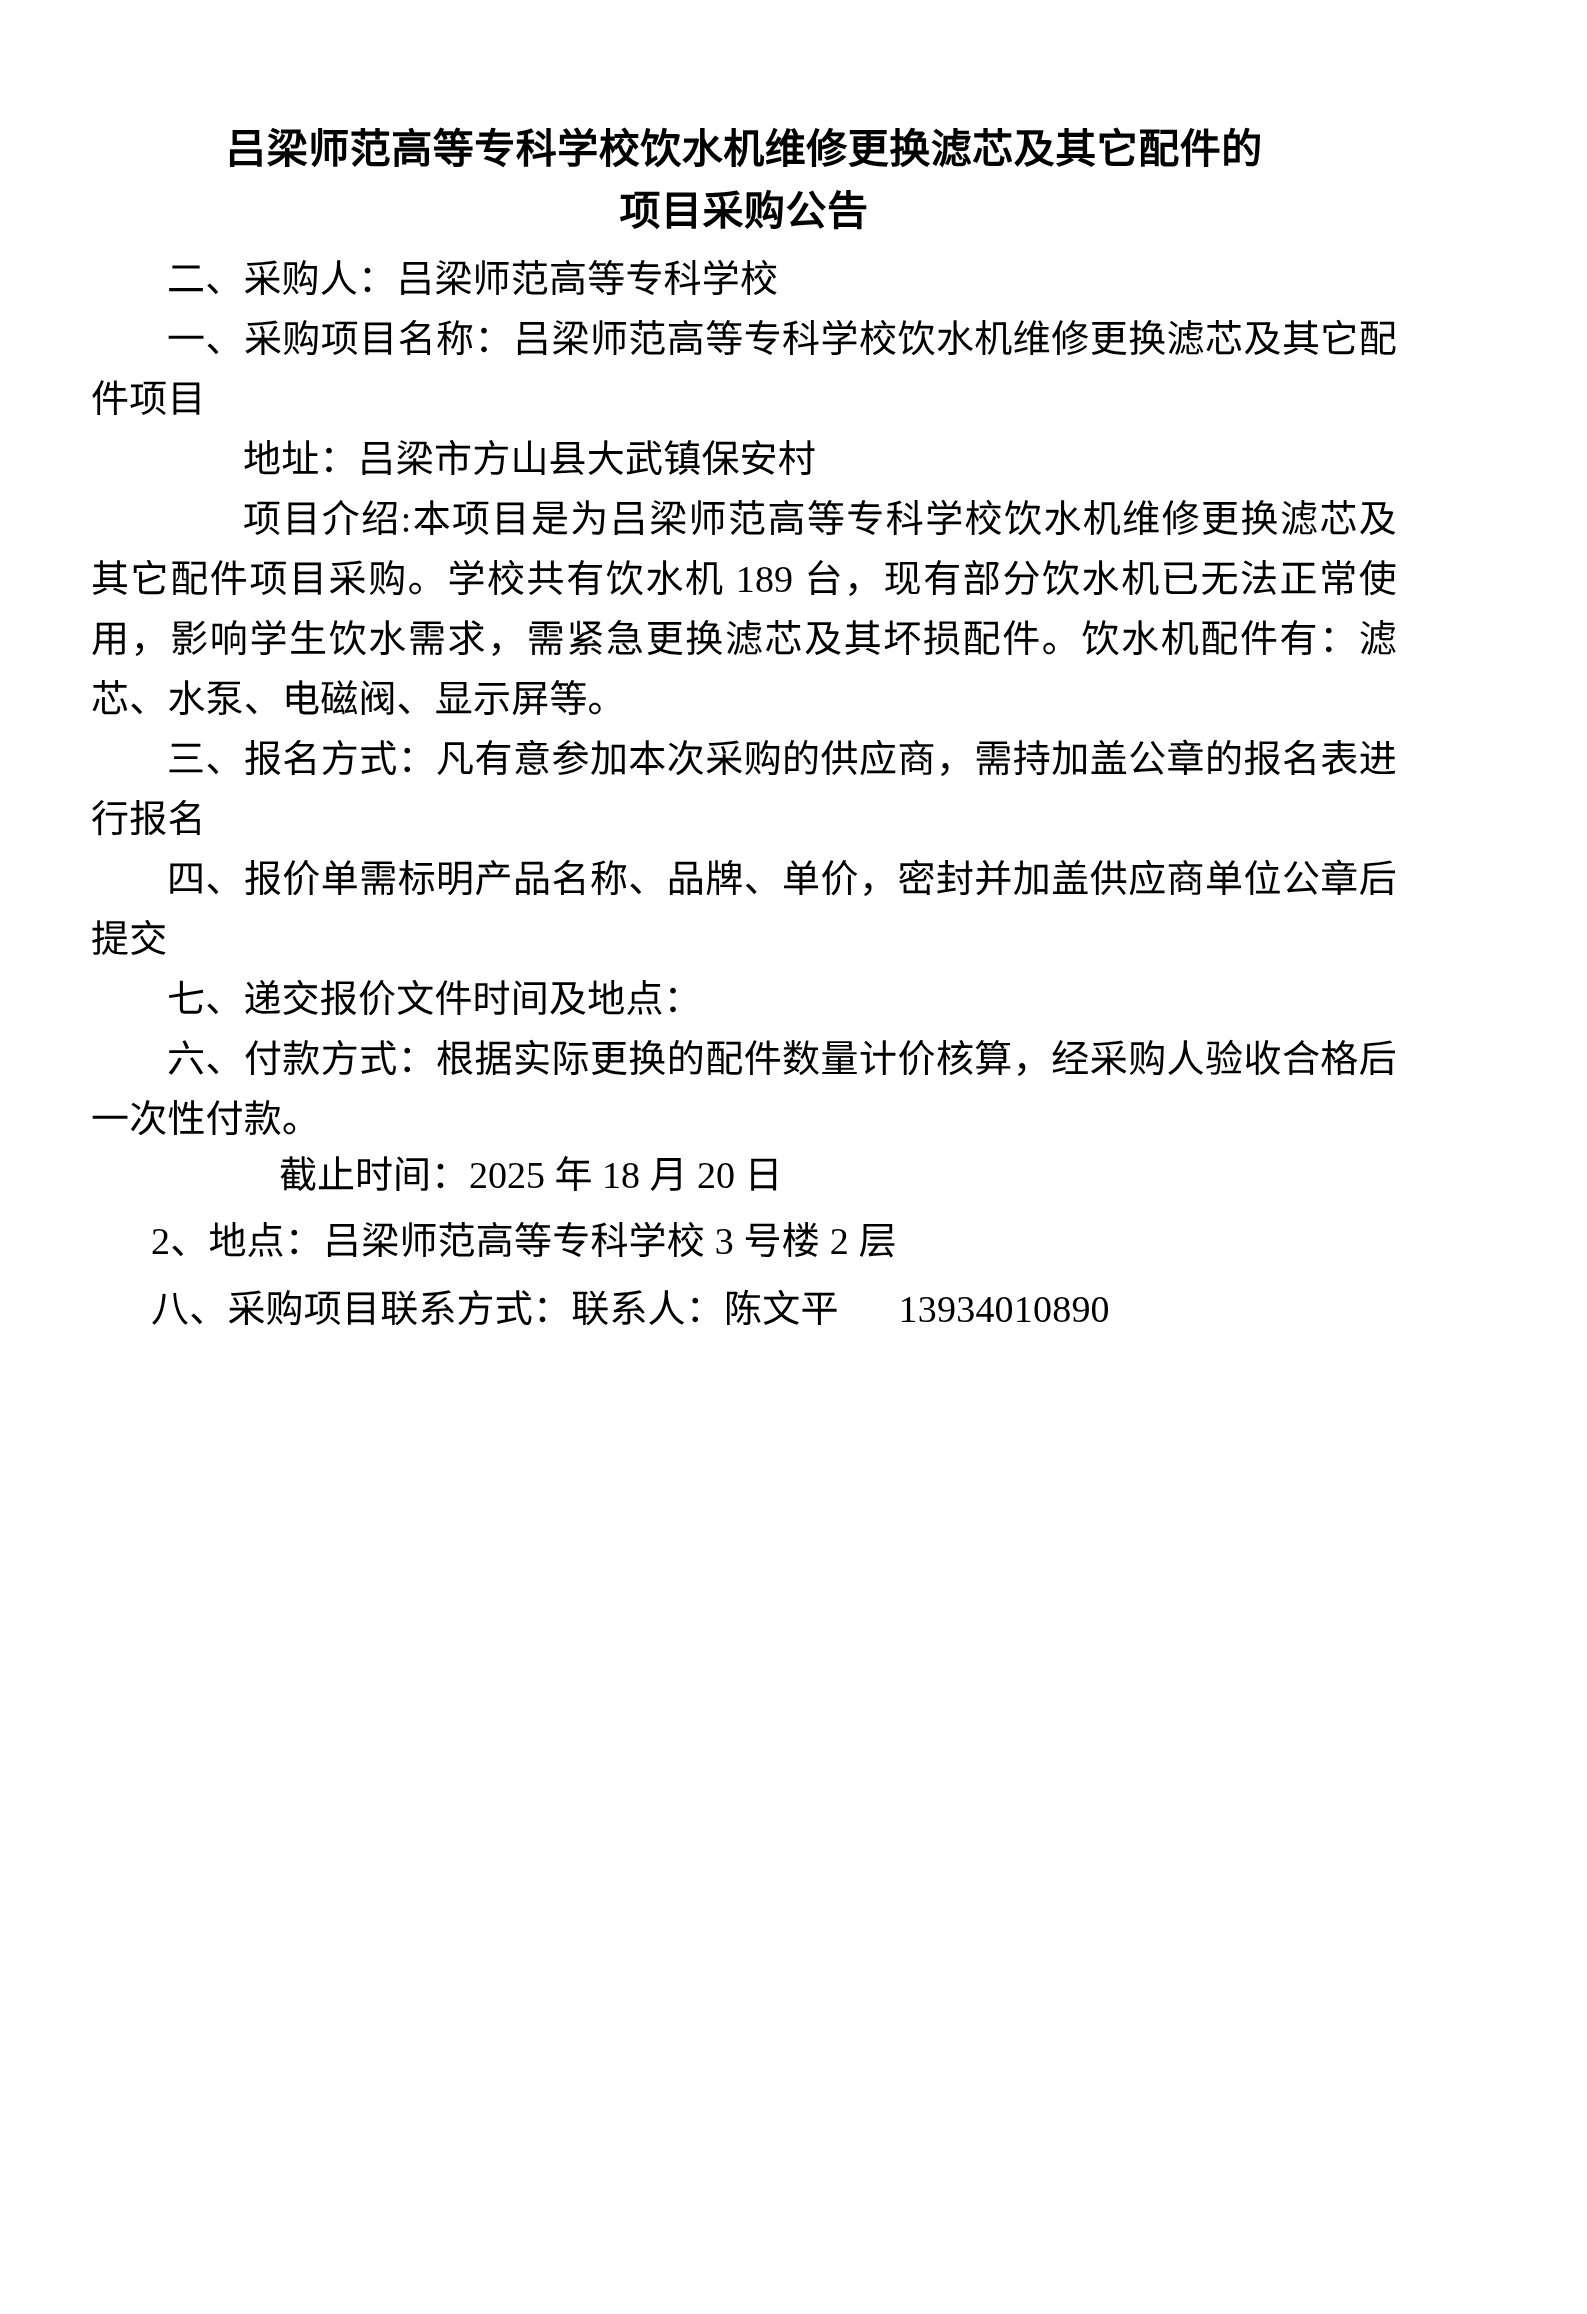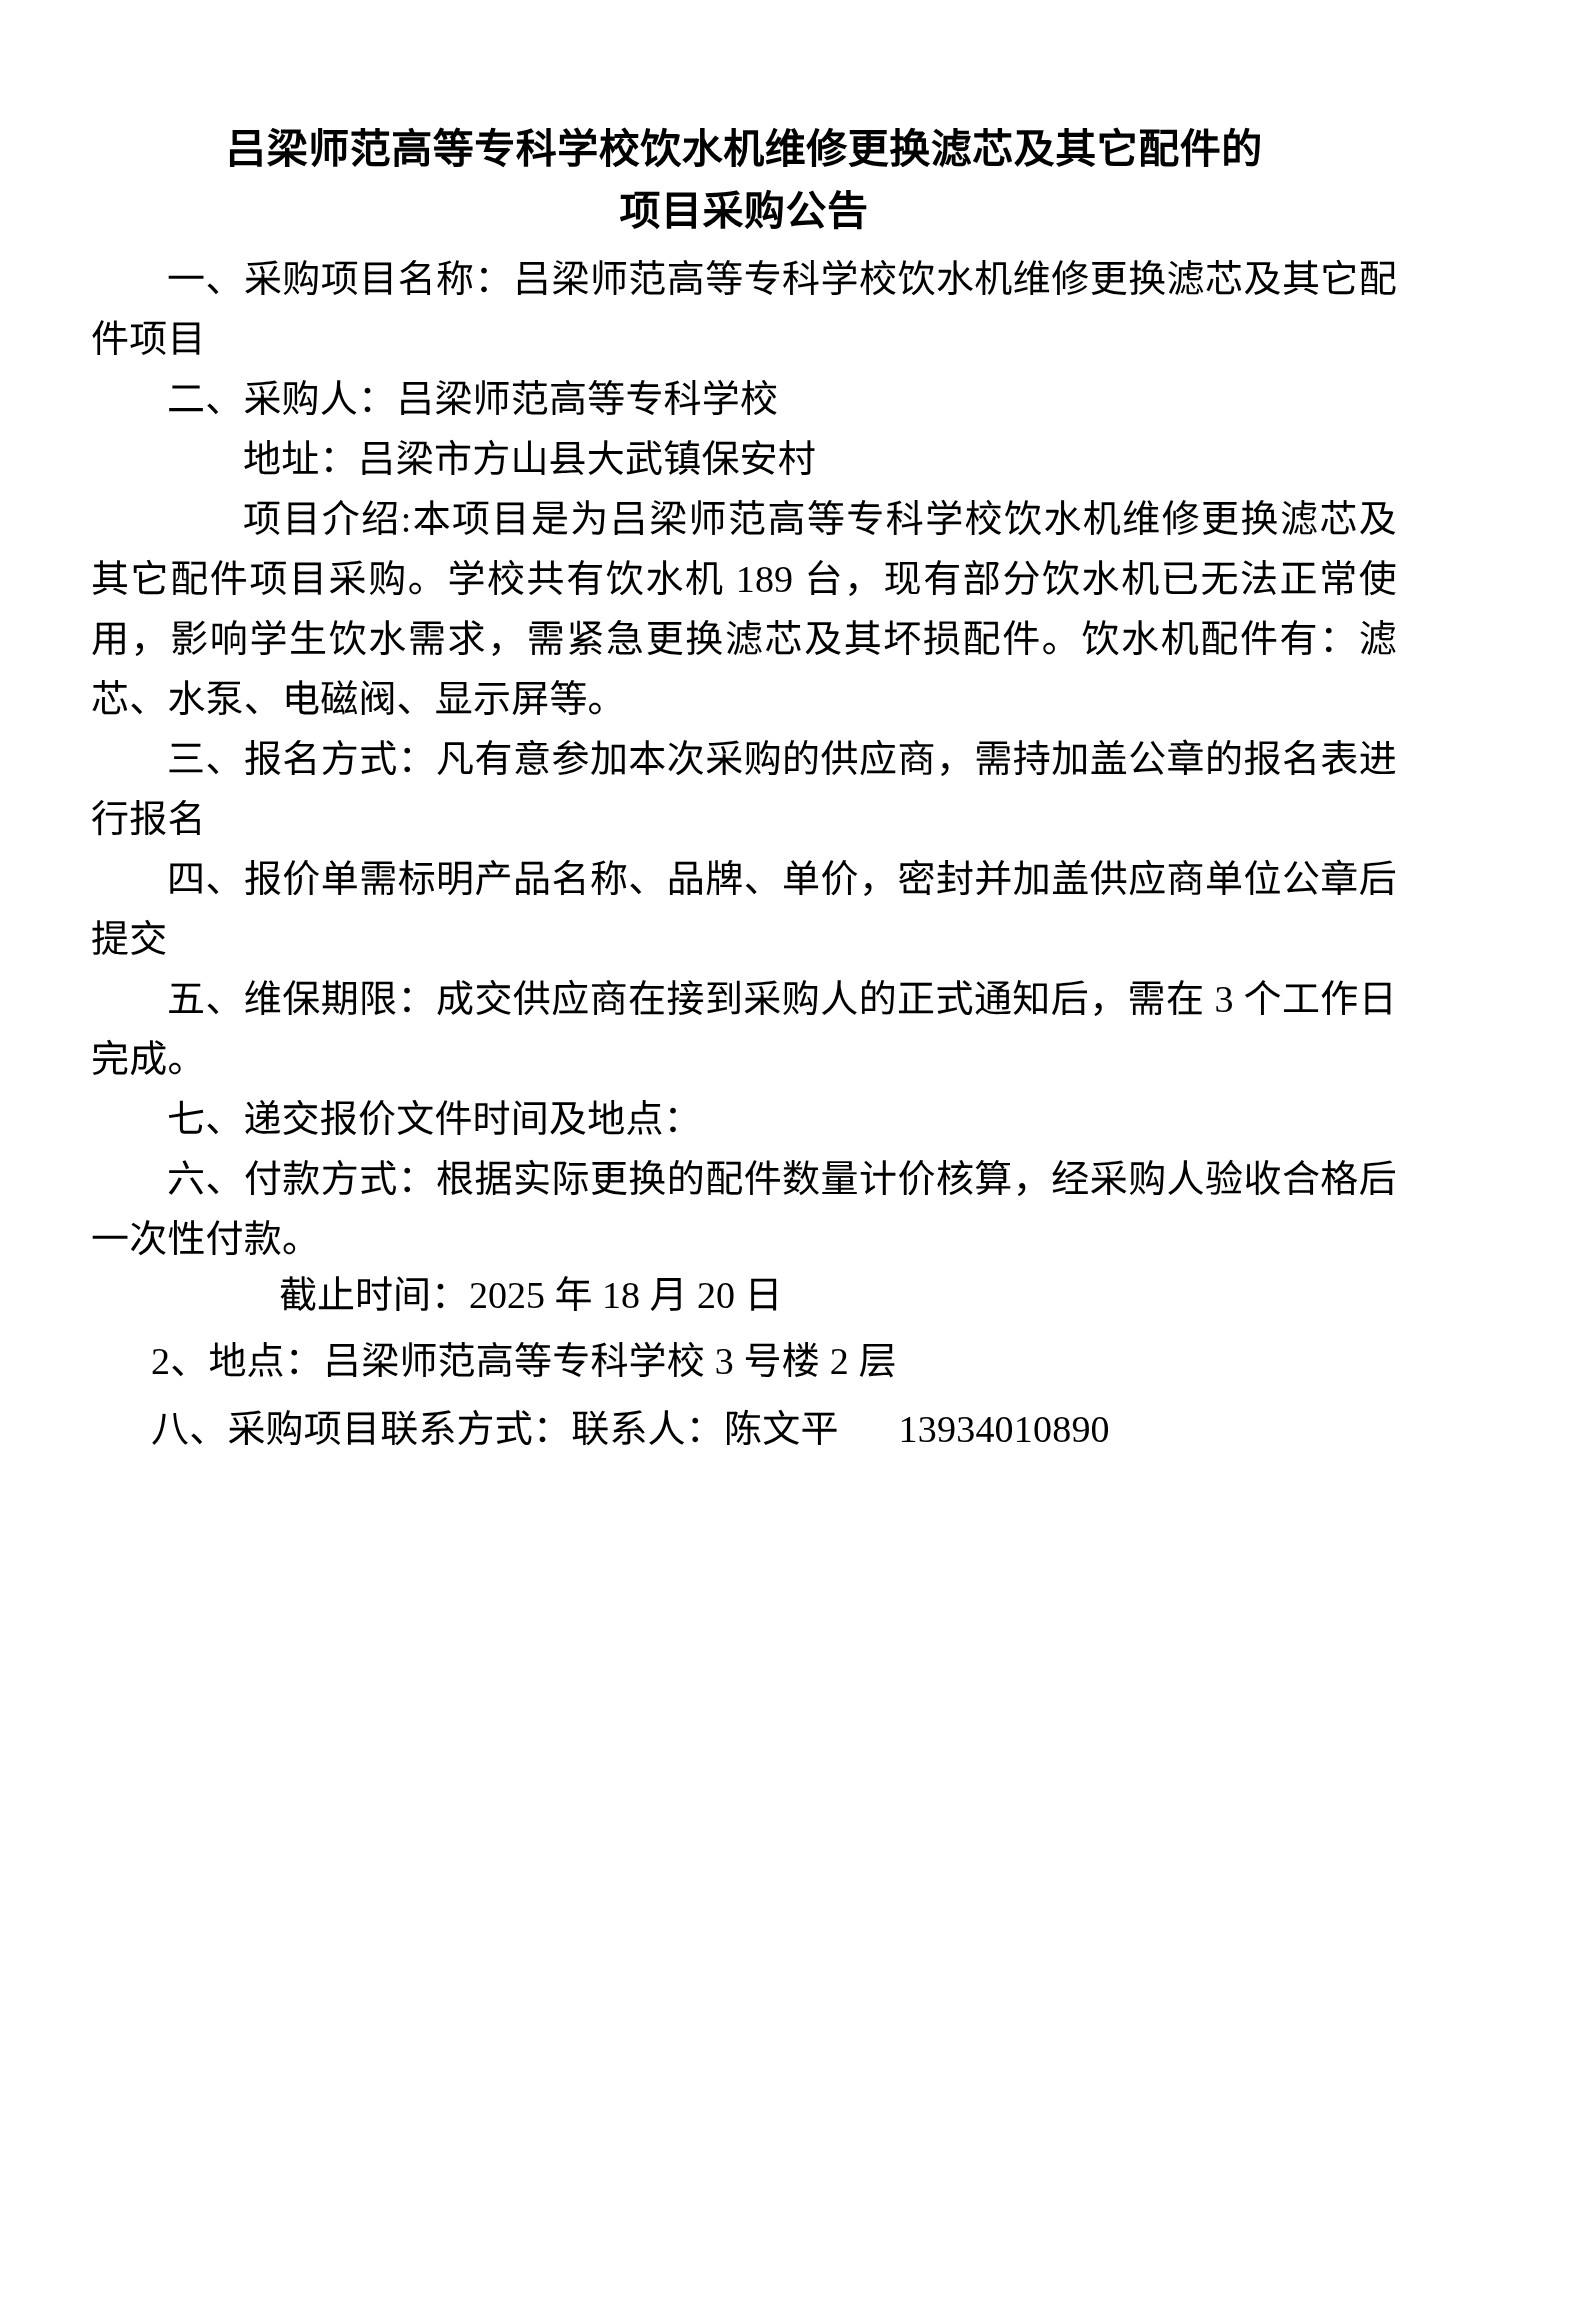--- a/index.html
+++ b/index.html
@@ -71,34 +71,33 @@
 </head>
 <body>
 
 <div class="page">
 
   <h1 class="doc-title">
     <span>吕梁师范高等专科学校饮水机维修更换滤芯及其它配件的</span>
     <span class="line2">项目采购公告</span>
   </h1>
 
+  <p class="para indent2">二、采购人：吕梁师范高等专科学校</p>
+
   <p class="para indent2">一、采购项目名称：吕梁师范高等专科学校饮水机维修更换滤芯及其它配件项目</p>
-
-  <p class="para indent2">二、采购人：吕梁师范高等专科学校</p>
 
   <p class="para indent4">地址：吕梁市方山县大武镇保安村</p>
 
   <p class="para indent4">项目介绍:本项目是为吕梁师范高等专科学校饮水机维修更换滤芯及其它配件项目采购。学校共有饮水机 189 台，现有部分饮水机已无法正常使用，影响学生饮水需求，需紧急更换滤芯及其坏损配件。饮水机配件有：滤芯、水泵、电磁阀、显示屏等。</p>
 
   <p class="para indent2">三、报名方式：凡有意参加本次采购的供应商，需持加盖公章的报名表进行报名</p>
 
 
   <p class="para indent2">四、报价单需标明产品名称、品牌、单价，密封并加盖供应商单位公章后提交</p>
 
-  <p class="para indent2">五、维保期限：成交供应商在接到采购人的正式通知后，需在 3 个工作日完成。</p>
 
   <p class="para indent2">七、递交报价文件时间及地点：</p>
 
   <p class="para indent2">六、付款方式：根据实际更换的配件数量计价核算，经采购人验收合格后一次性付款。</p>
 
   <div class="sub-block">
     <p class="time-block time-line-2">截止时间：2025 年 18 月 20 日</p>
     <p class="para tight" style="text-indent:60px; margin-top:8px;">2、地点：吕梁师范高等专科学校 3 号楼 2 层</p>
   </div>
 

